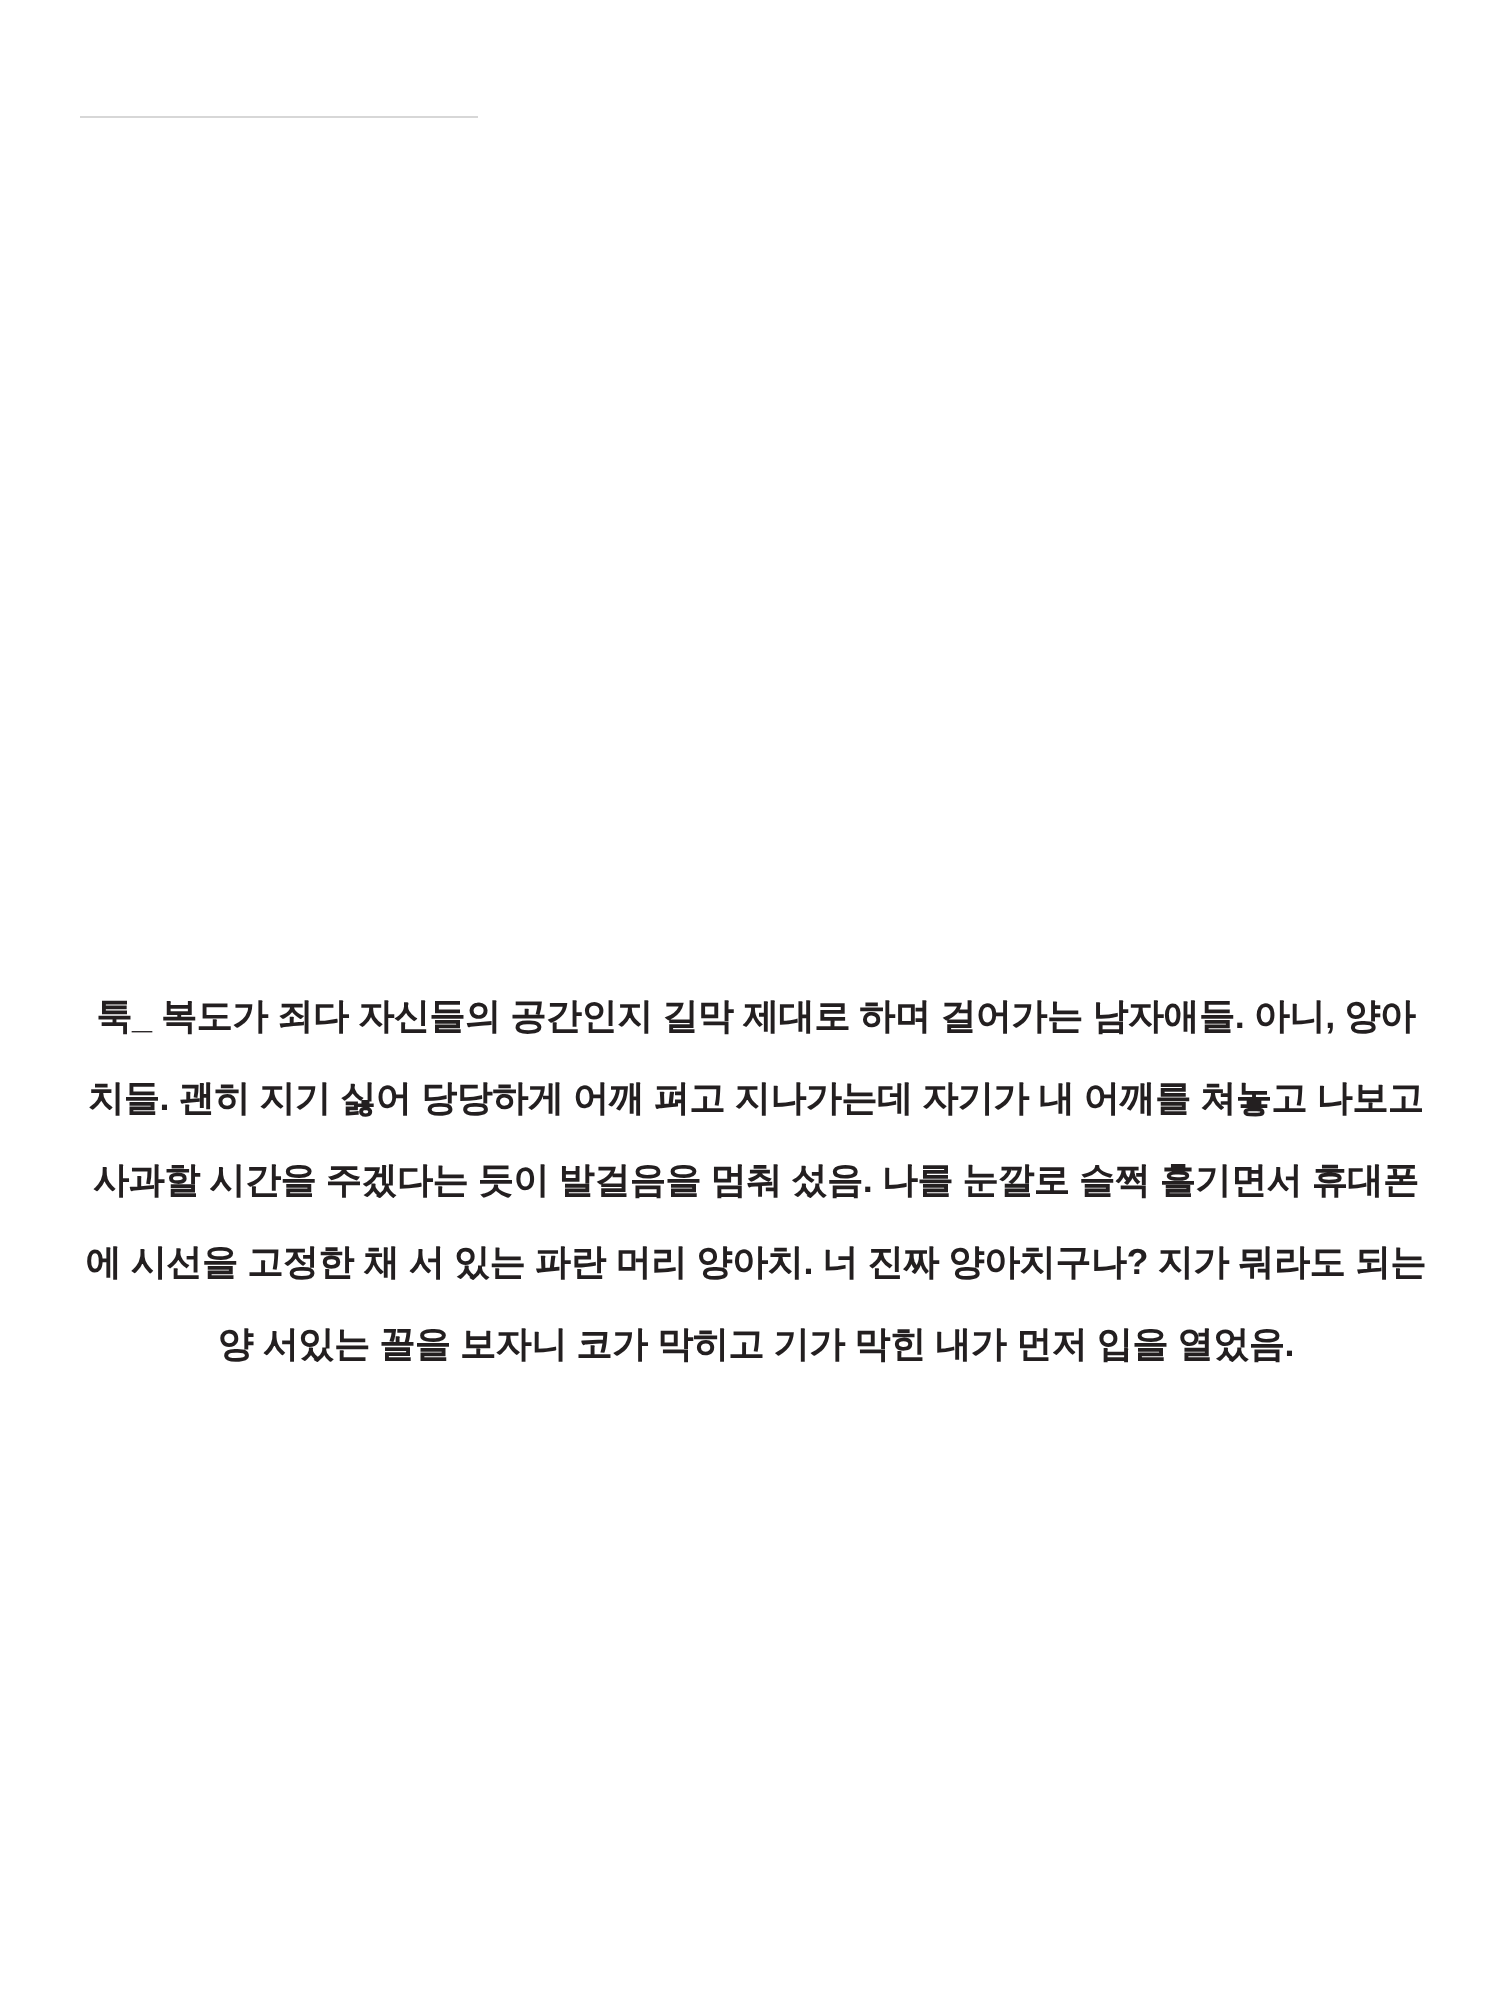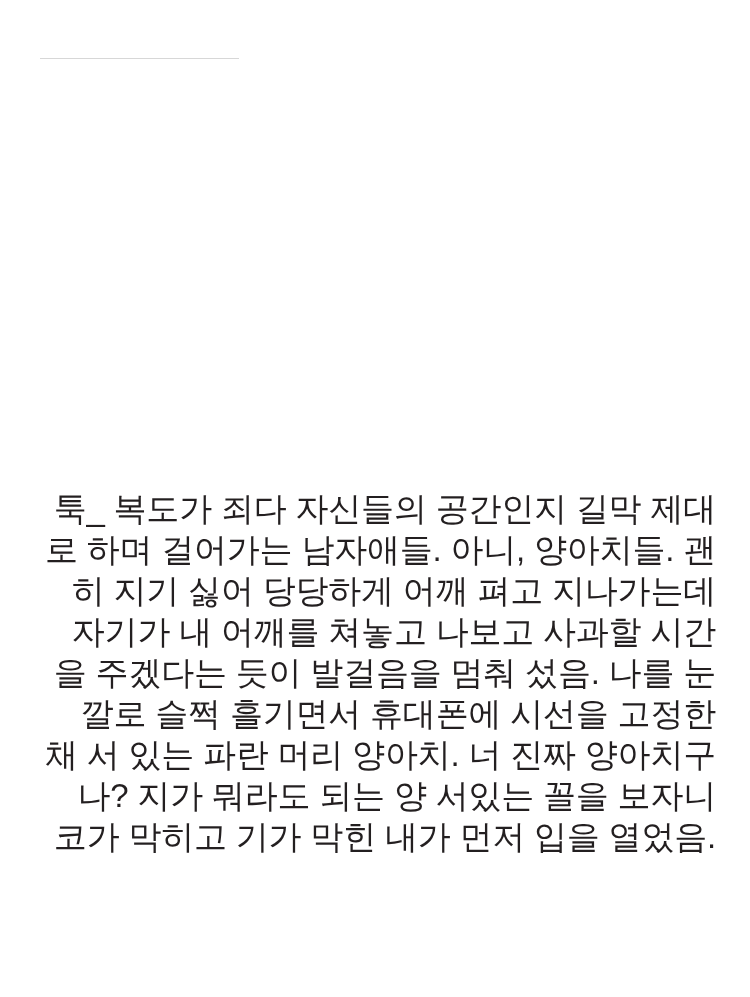--- a/index.html
+++ b/index.html
@@ -29,28 +29,28 @@
     top: 58px;
     width: 199px;
     height: 1px;
     background: #d7d7d7;
   }
   .body-text {
     position: absolute;
     left: 40px;
     top: 488px;
     width: 676px;
-    font-size: 33px;
+    font-size: 18px;
     line-height: 41px;
     letter-spacing: -0.2px;
     color: #231f20;
-    font-weight: 400;
+    font-weight: 700;
     white-space: pre-wrap;
     word-break: break-all;
-    text-align: right;
+    text-align: center;
   }
 </style>
 </head>
 <body>
 
 <div class="page">
 
   <div class="top-rule"></div>
 
   <div class="body-text">툭_ 복도가 죄다 자신들의 공간인지 길막 제대로 하며 걸어가는 남자애들. 아니, 양아치들. 괜히 지기 싫어 당당하게 어깨 펴고 지나가는데 자기가 내 어깨를 쳐놓고 나보고 사과할 시간을 주겠다는 듯이 발걸음을 멈춰 섰음. 나를 눈깔로 슬쩍 흘기면서 휴대폰에 시선을 고정한 채 서 있는 파란 머리 양아치. 너 진짜 양아치구나? 지가 뭐라도 되는 양 서있는 꼴을 보자니 코가 막히고 기가 막힌 내가 먼저 입을 열었음.</div>

